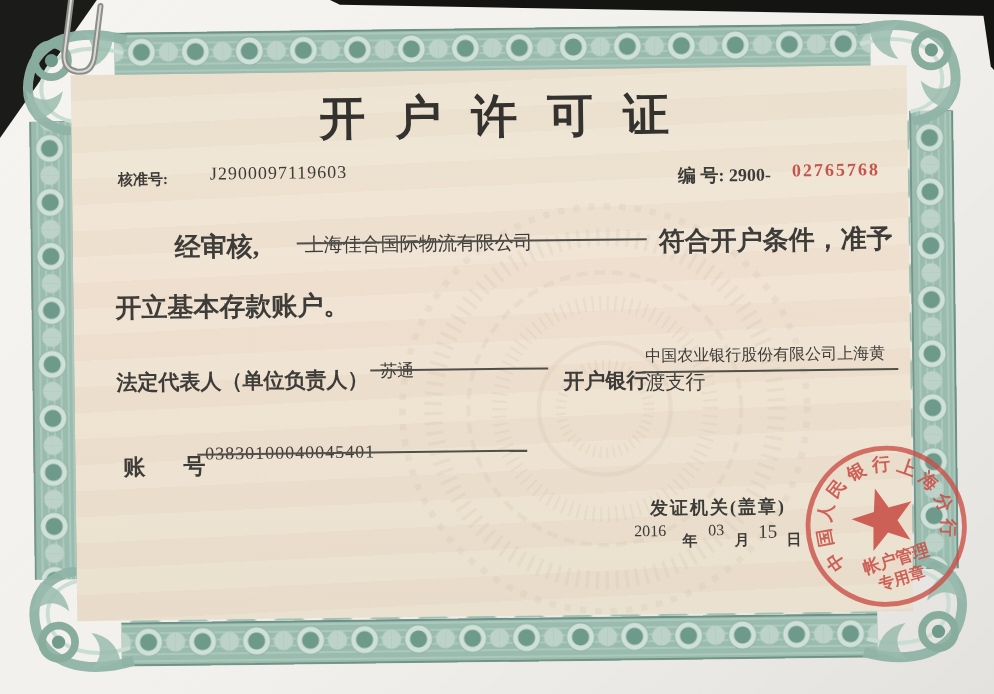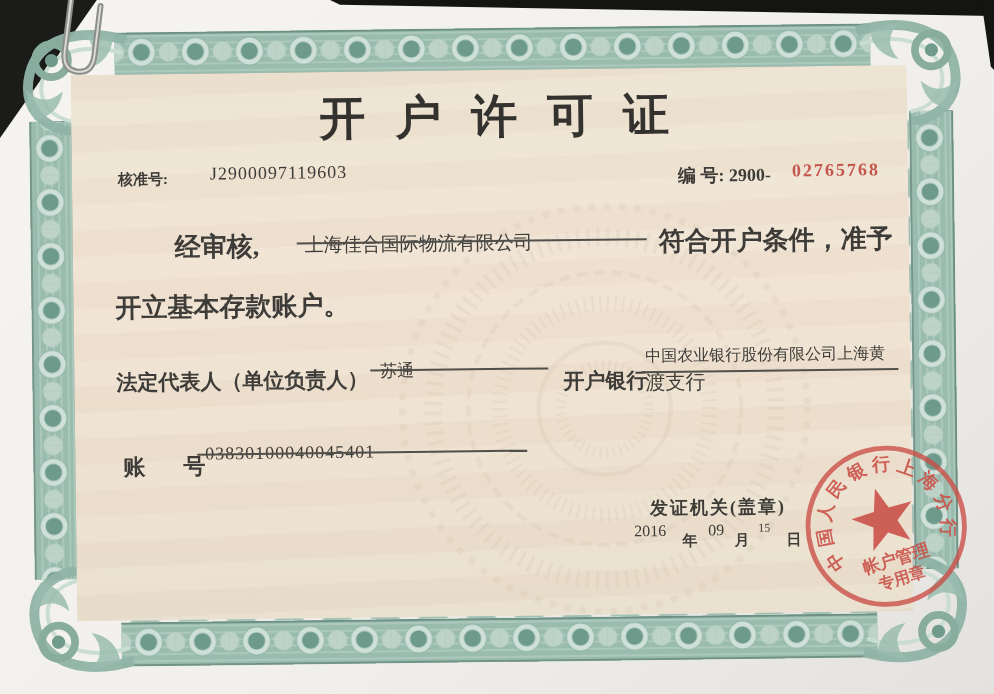--- a/index.html
+++ b/index.html
@@ -199,23 +199,23 @@
     <div class="t" style="left:645px; top:371px; font-size:20px;">渡支行</div>
     <div class="underline" style="left:642px; top:373px; width:256px;"></div>
 
     <div class="t lbl" style="left:122px; top:448px; font-size:22px; letter-spacing:8px;">账　号</div>
     <div class="t" style="left:204px; top:440px; font-size:18px; letter-spacing:1px;">03830100040045401</div>
     <div class="underline" style="left:196px; top:450px; width:330px;"></div>
 
     <div class="t lbl" style="left:648px; top:498px; font-size:18px; letter-spacing:2px;">发证机关(盖章)</div>
     <div class="t" style="left:632px; top:524px; font-size:16px;">2016</div>
     <div class="t lbl" style="left:680px; top:534px; font-size:15px;">年</div>
-    <div class="t" style="left:706px; top:524px; font-size:16px;">09</div>
+    <div class="t" style="left:706px; top:524px; font-size:16px;">03</div>
     <div class="t lbl" style="left:732px; top:534px; font-size:15px;">月</div>
-    <div class="t" style="left:756px; top:524px; font-size:12px;">15</div>
+    <div class="t" style="left:756px; top:524px; font-size:19px;">15</div>
     <div class="t lbl" style="left:784px; top:534px; font-size:15px;">日</div>
 
     <div class="seal-wrap">
       <svg viewBox="0 0 160 160" width="176" height="182">
         <g fill="#ca4f47" stroke="#ca4f47">
           <circle cx="80" cy="80" r="71" fill="none" stroke-width="4.5" opacity=".9"></circle>
           <g id="seal-arc" transform="translate(80,80)" stroke="none" font-family="'Liberation Serif', serif" font-size="16.5" font-weight="bold">
               <text transform="rotate(-108) translate(0,-51)" text-anchor="middle">中</text>
               <text transform="rotate(-84) translate(0,-51)" text-anchor="middle">国</text>
               <text transform="rotate(-60) translate(0,-51)" text-anchor="middle">人</text>

